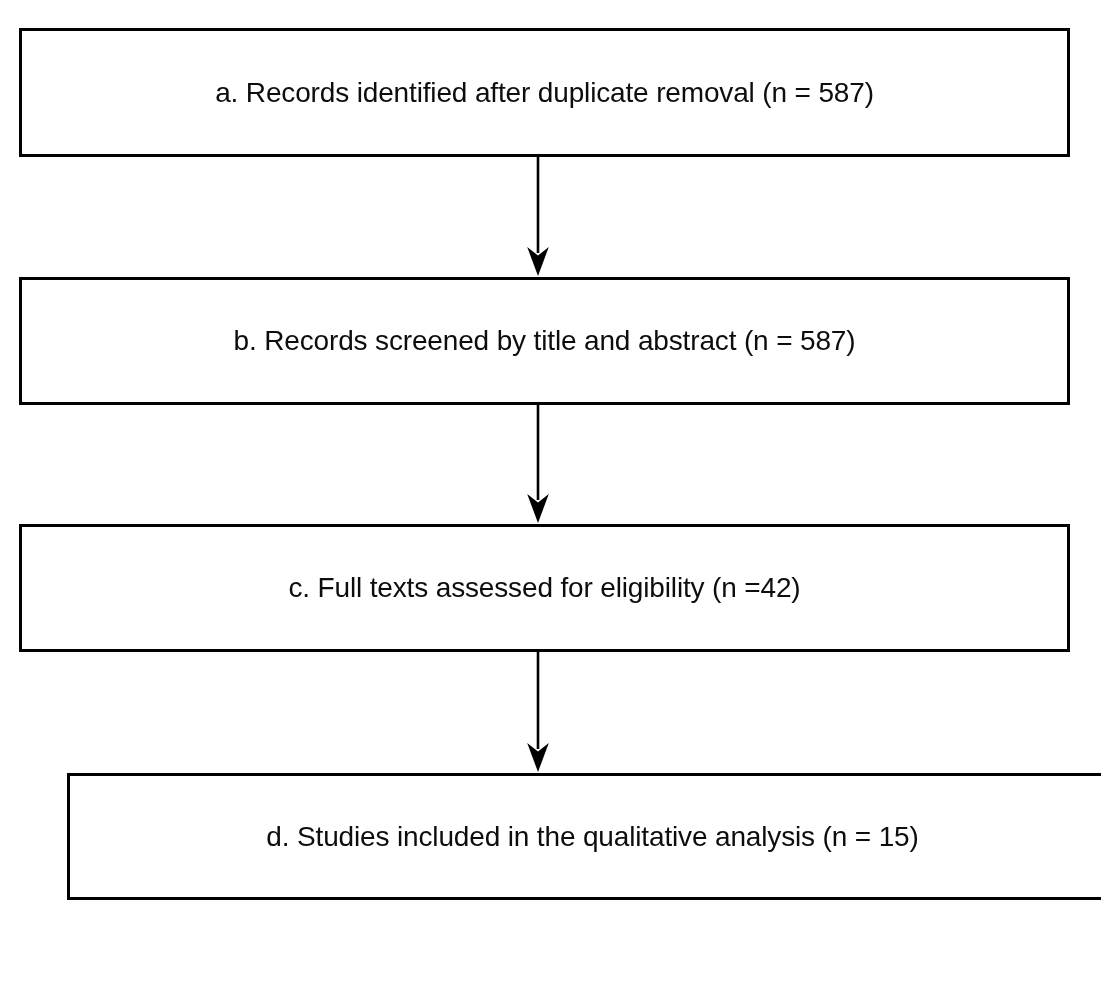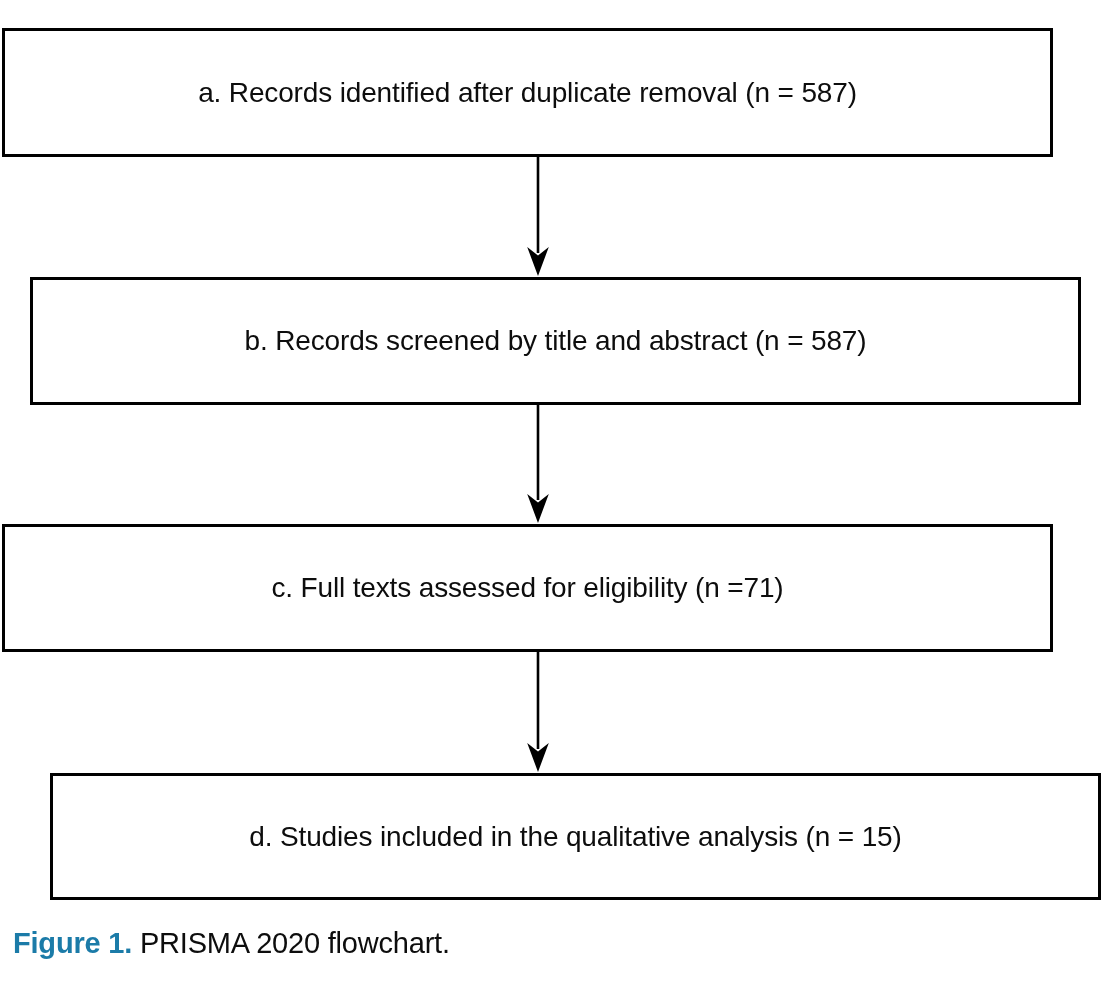--- a/index.html
+++ b/index.html
@@ -17,42 +17,42 @@
 
   #figure-root {
     position: relative;
     width: 1101px;
     height: 1005px;
   }
 
   
   .flow-box {
     position: absolute;
-    left: 2px;
+    left: 19px;
     width: 1051px;
     box-sizing: border-box;
     border: 3px solid #000000;
     background: #ffffff;
     display: flex;
     align-items: center;
     justify-content: center;
   }
   .flow-box-label {
     font-family: "Liberation Sans", sans-serif;
     font-size: 28px;
     font-weight: 400;
     color: #0d0d0d;
     letter-spacing: -0.15px;
     line-height: 1.2;
     text-align: center;
     white-space: nowrap;
   }
 
   #box-a { top: 28px;  height: 129px; }
-  #box-b { top: 277px; height: 128px; margin-left: 28px; }
+  #box-b { top: 277px; height: 128px; }
   #box-c { top: 524px; height: 128px; }
   #box-d { top: 773px; height: 127px; margin-left: 48px; }
 
   
   .flow-arrow {
     position: absolute;
     left: 524px;
     width: 28px;
   }
   .flow-arrow svg {
@@ -108,29 +108,28 @@
   </div>
 
   <div class="flow-arrow" id="arrow-b-c">
     <svg viewBox="0 0 28 119" preserveAspectRatio="none">
       <line x1="14" y1="0" x2="14" y2="95" stroke="#000000" stroke-width="2.6"></line>
       <path d="M 3.2 89 L 14 118 L 24.8 89 L 14 97.5 Z" fill="#000000"></path>
     </svg>
   </div>
 
   <div class="flow-box" id="box-c">
-    <span class="flow-box-label">c. Full texts assessed for eligibility (n =71)</span>
+    <span class="flow-box-label">c. Full texts assessed for eligibility (n =42)</span>
   </div>
 
   <div class="flow-arrow" id="arrow-c-d">
     <svg viewBox="0 0 28 121" preserveAspectRatio="none">
       <line x1="14" y1="0" x2="14" y2="97" stroke="#000000" stroke-width="2.6"></line>
       <path d="M 3.2 91 L 14 120 L 24.8 91 L 14 99.5 Z" fill="#000000"></path>
     </svg>
   </div>
 
   <div class="flow-box" id="box-d">
     <span class="flow-box-label">d. Studies included in the qualitative analysis (n = 15)</span>
   </div>
 
-  <div id="figure-caption"><span class="caption-label">Figure 1.</span><span class="caption-text"> </span><span class="caption-text">PRISMA 2020 flowchart.</span></div>
 
 </div>
 
 </body></html>

